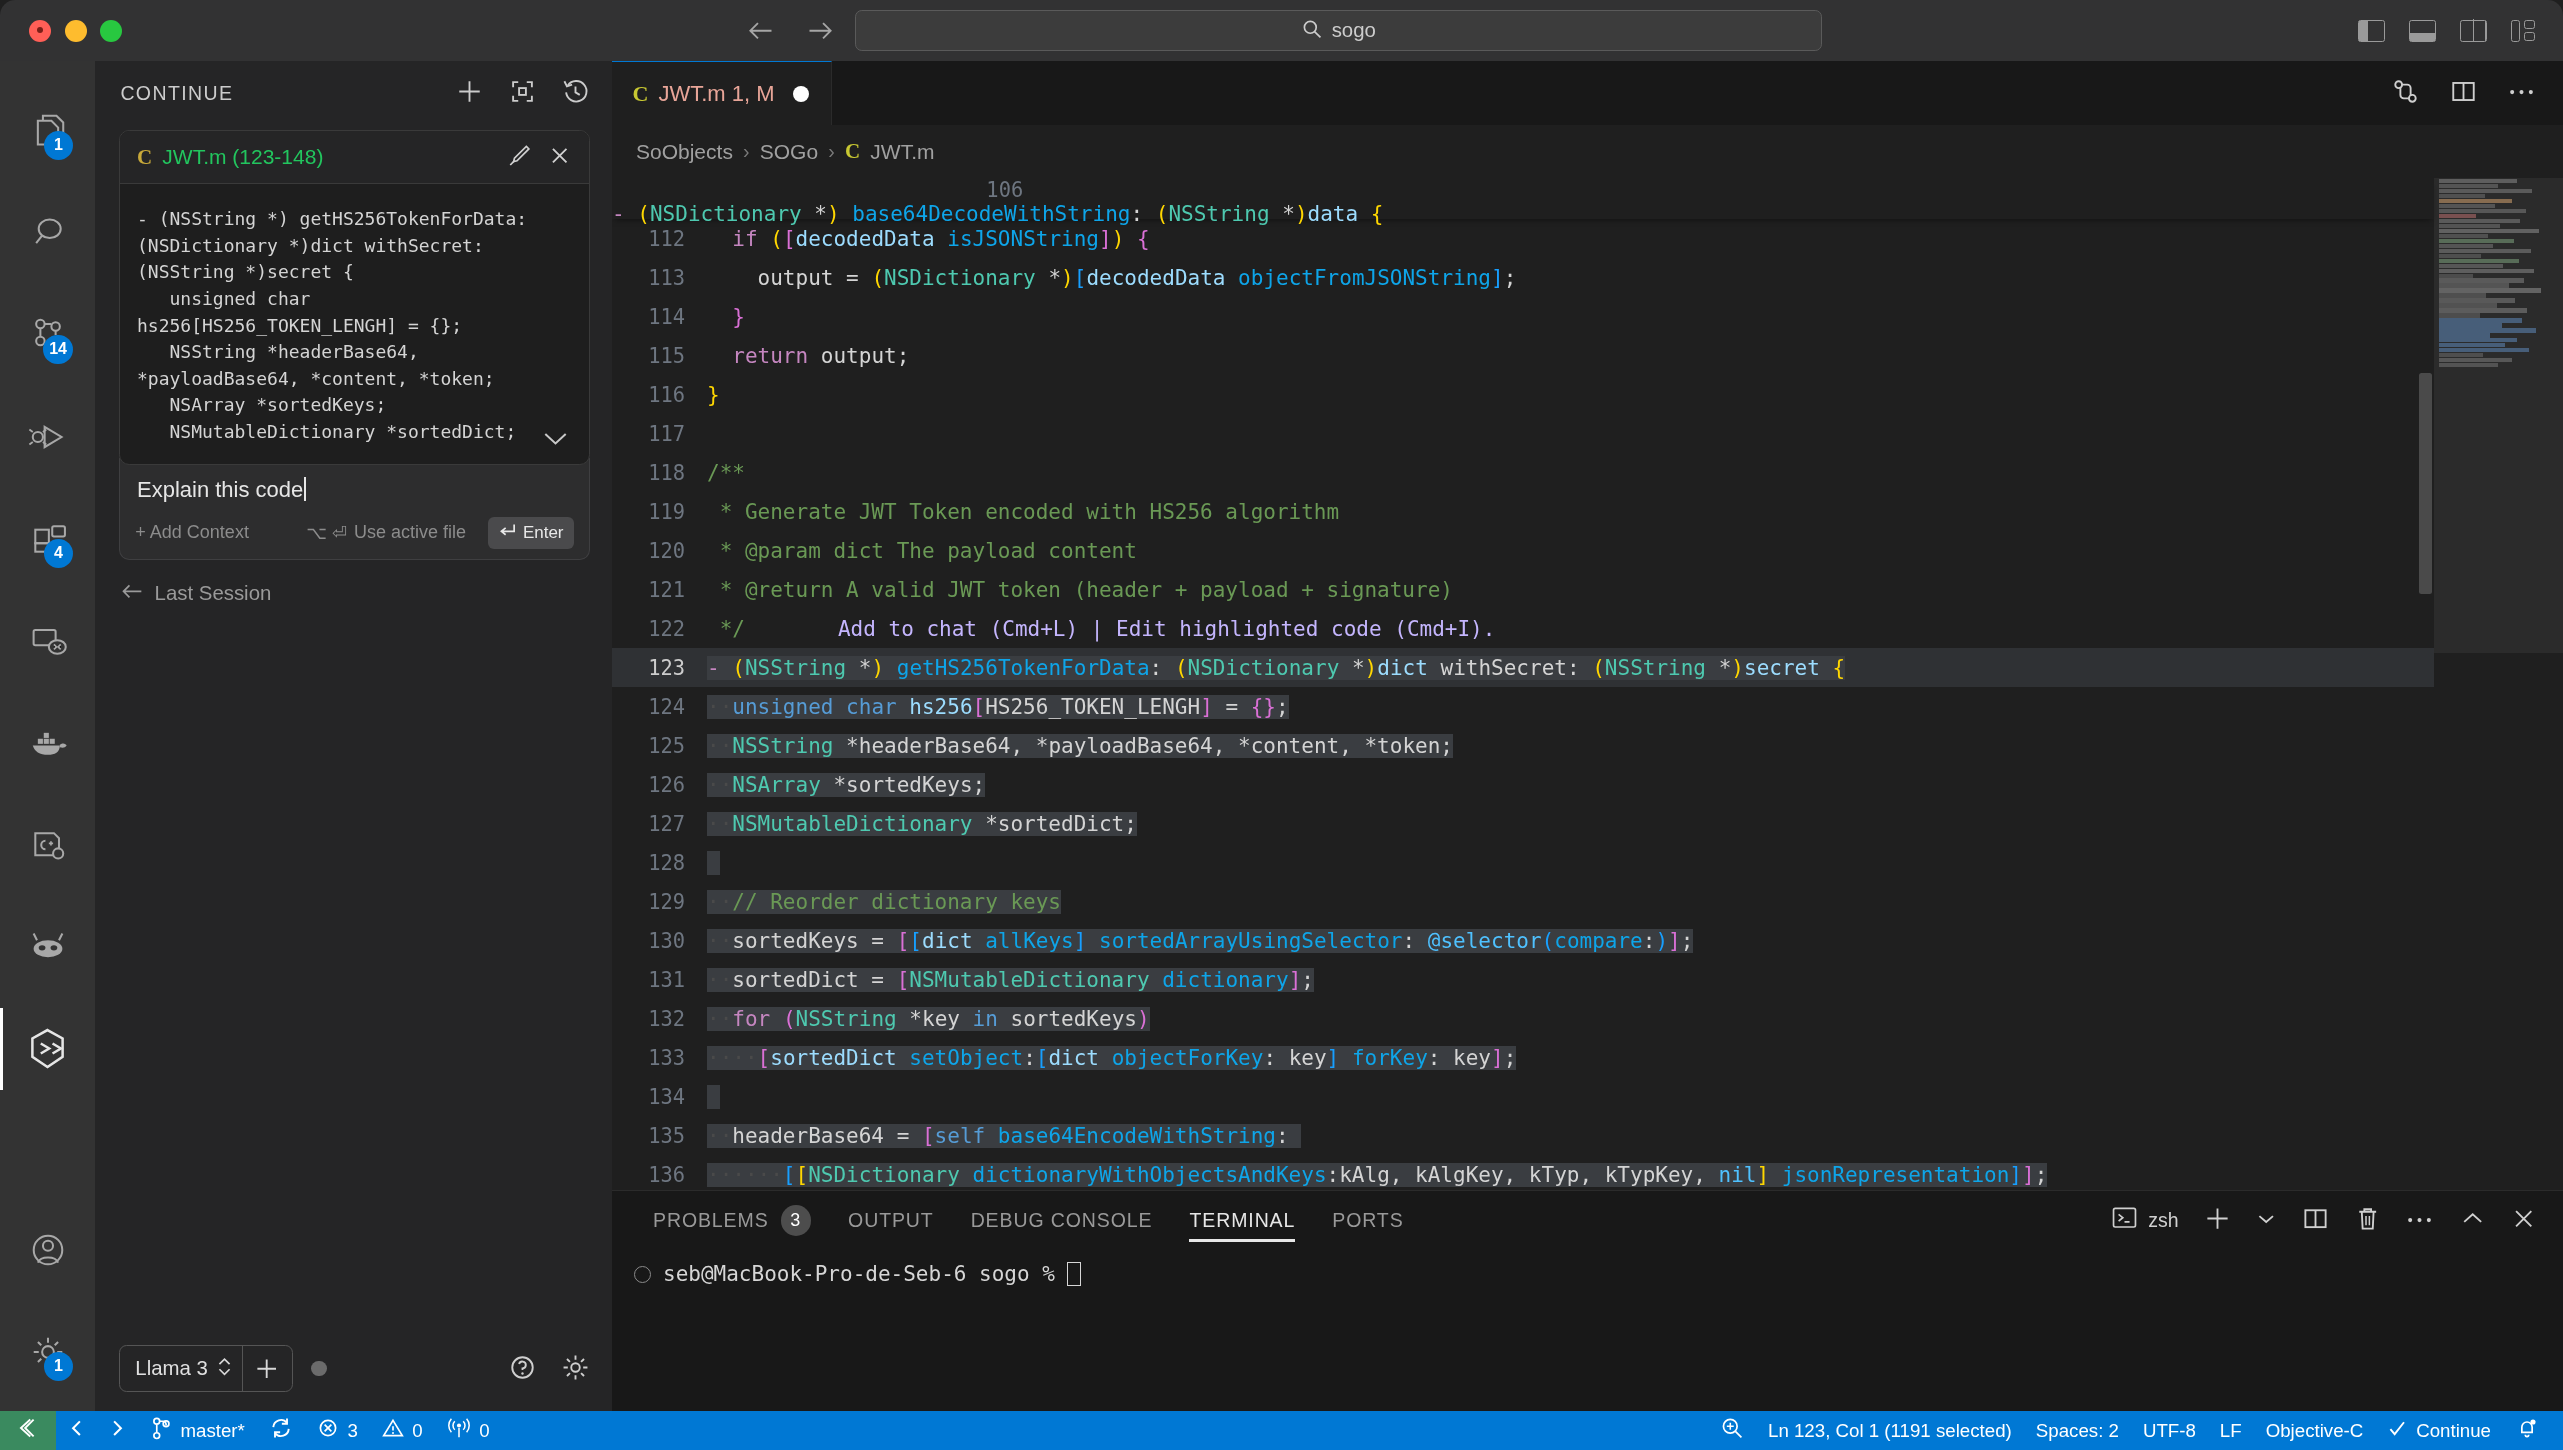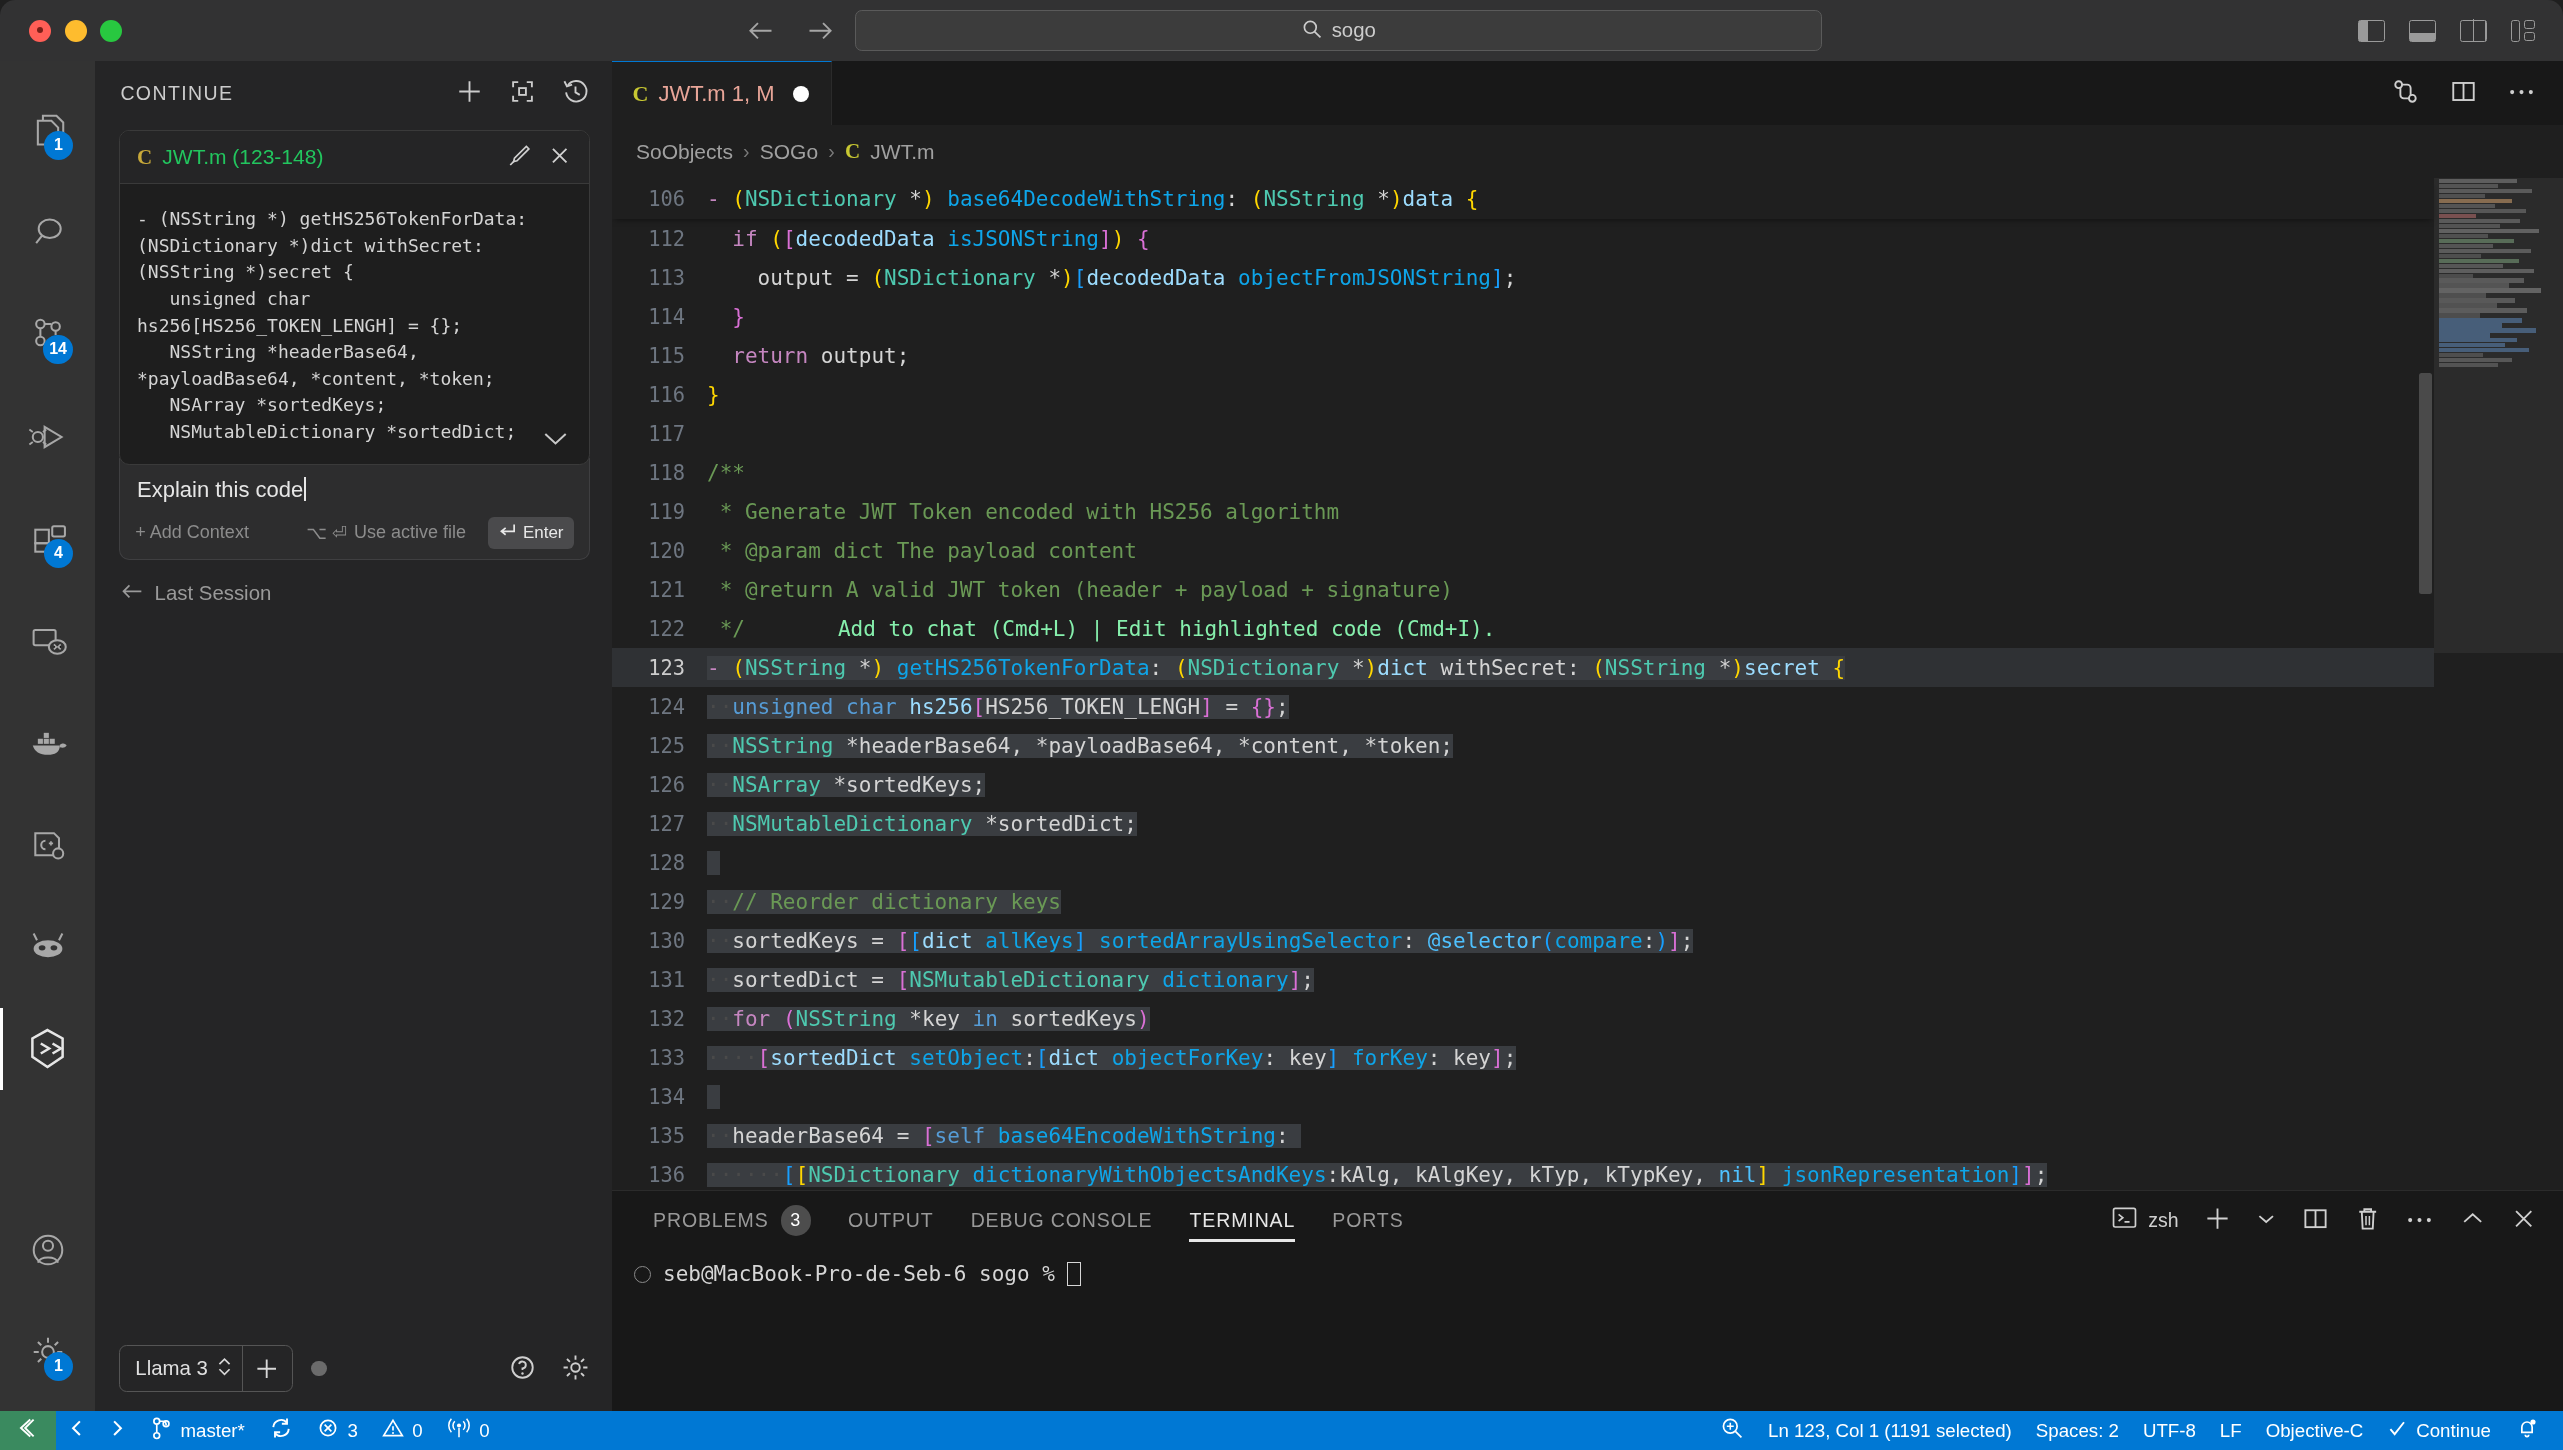--- a/index.html
+++ b/index.html
@@ -172,21 +172,21 @@
   .t-kw2  { color:#569cd6; }
   .t-var  { color:#9cdcfe; }
   .t-plain{ color:#d4d4d4; }
   .t-br-y { color:#ffd700; }
   .t-br-p { color:#da70d6; }
   .t-br-b { color:#179fff; }
   .t-cmt  { color:#6a9955; }
   .t-const{ color:#4fc1ff; }
   .ws { color:#4a4a4a; }
 
-  .inline-hint { color:#86efac; font-size:21px; }
+  .inline-hint { color:#c4b5fd; font-size:21px; }
 
   .minimap { width: 129px; background:#1f1f1f; position:relative; flex:none; overflow:hidden; }
   .mmline { height: 4.2px; margin: 0.8px 0 0 5.1px; }
   .mm-slider { position:absolute; left:0; right:0; background:rgba(120,120,120,0.14); }
 
   .vscroll { position:absolute; right:0; top:0; width:17px; bottom:0; }
   .vthumb { position:absolute; right:1.7px; width:13.6px; background:#4a4a4a; border-radius:2.5px; }
 
   
   .panel { height: 221px; background:#181818; display:flex; flex-direction:column; border-top:0.8px solid #2b2b2b;}
@@ -551,21 +551,21 @@
         <span class="bc">SOGo</span>
         <span class="bc-sep">›</span>
         <span class="bc"><span class="c">C</span></span>
         <span class="bc">JWT.m</span>
       </div>
 
       <div class="code-wrap">
         <div class="code-scroll">
 
           <div class="sticky-line">
-            <div class="cl" style="height:41px;">
+            <div class="cl" style="height:41px;flex-direction:column;">
               <span class="ln">106</span>
               <span class="ctext"><span class="t-kw">- </span><span class="t-br-y">(</span><span class="t-type">NSDictionary</span> <span class="t-plain">*</span><span class="t-br-y">)</span> <span class="t-fn">base64DecodeWithString</span><span class="t-plain">: </span><span class="t-br-y">(</span><span class="t-type">NSString</span> <span class="t-plain">*</span><span class="t-br-y">)</span><span class="t-var">data</span> <span class="t-br-y">{</span></span>
             </div>
           </div>
 
           <div class="codelines">
 
             <div class="cl">
               <span class="ln">112</span>
               <span class="ctext"><span class="ws">  </span><span class="t-kw">if </span><span class="t-br-y">(</span><span class="t-br-p">[</span><span class="t-var">decodedData</span> <span class="t-fn">isJSONString</span><span class="t-br-p">]</span><span class="t-br-y">)</span> <span class="t-br-p">{</span></span>

